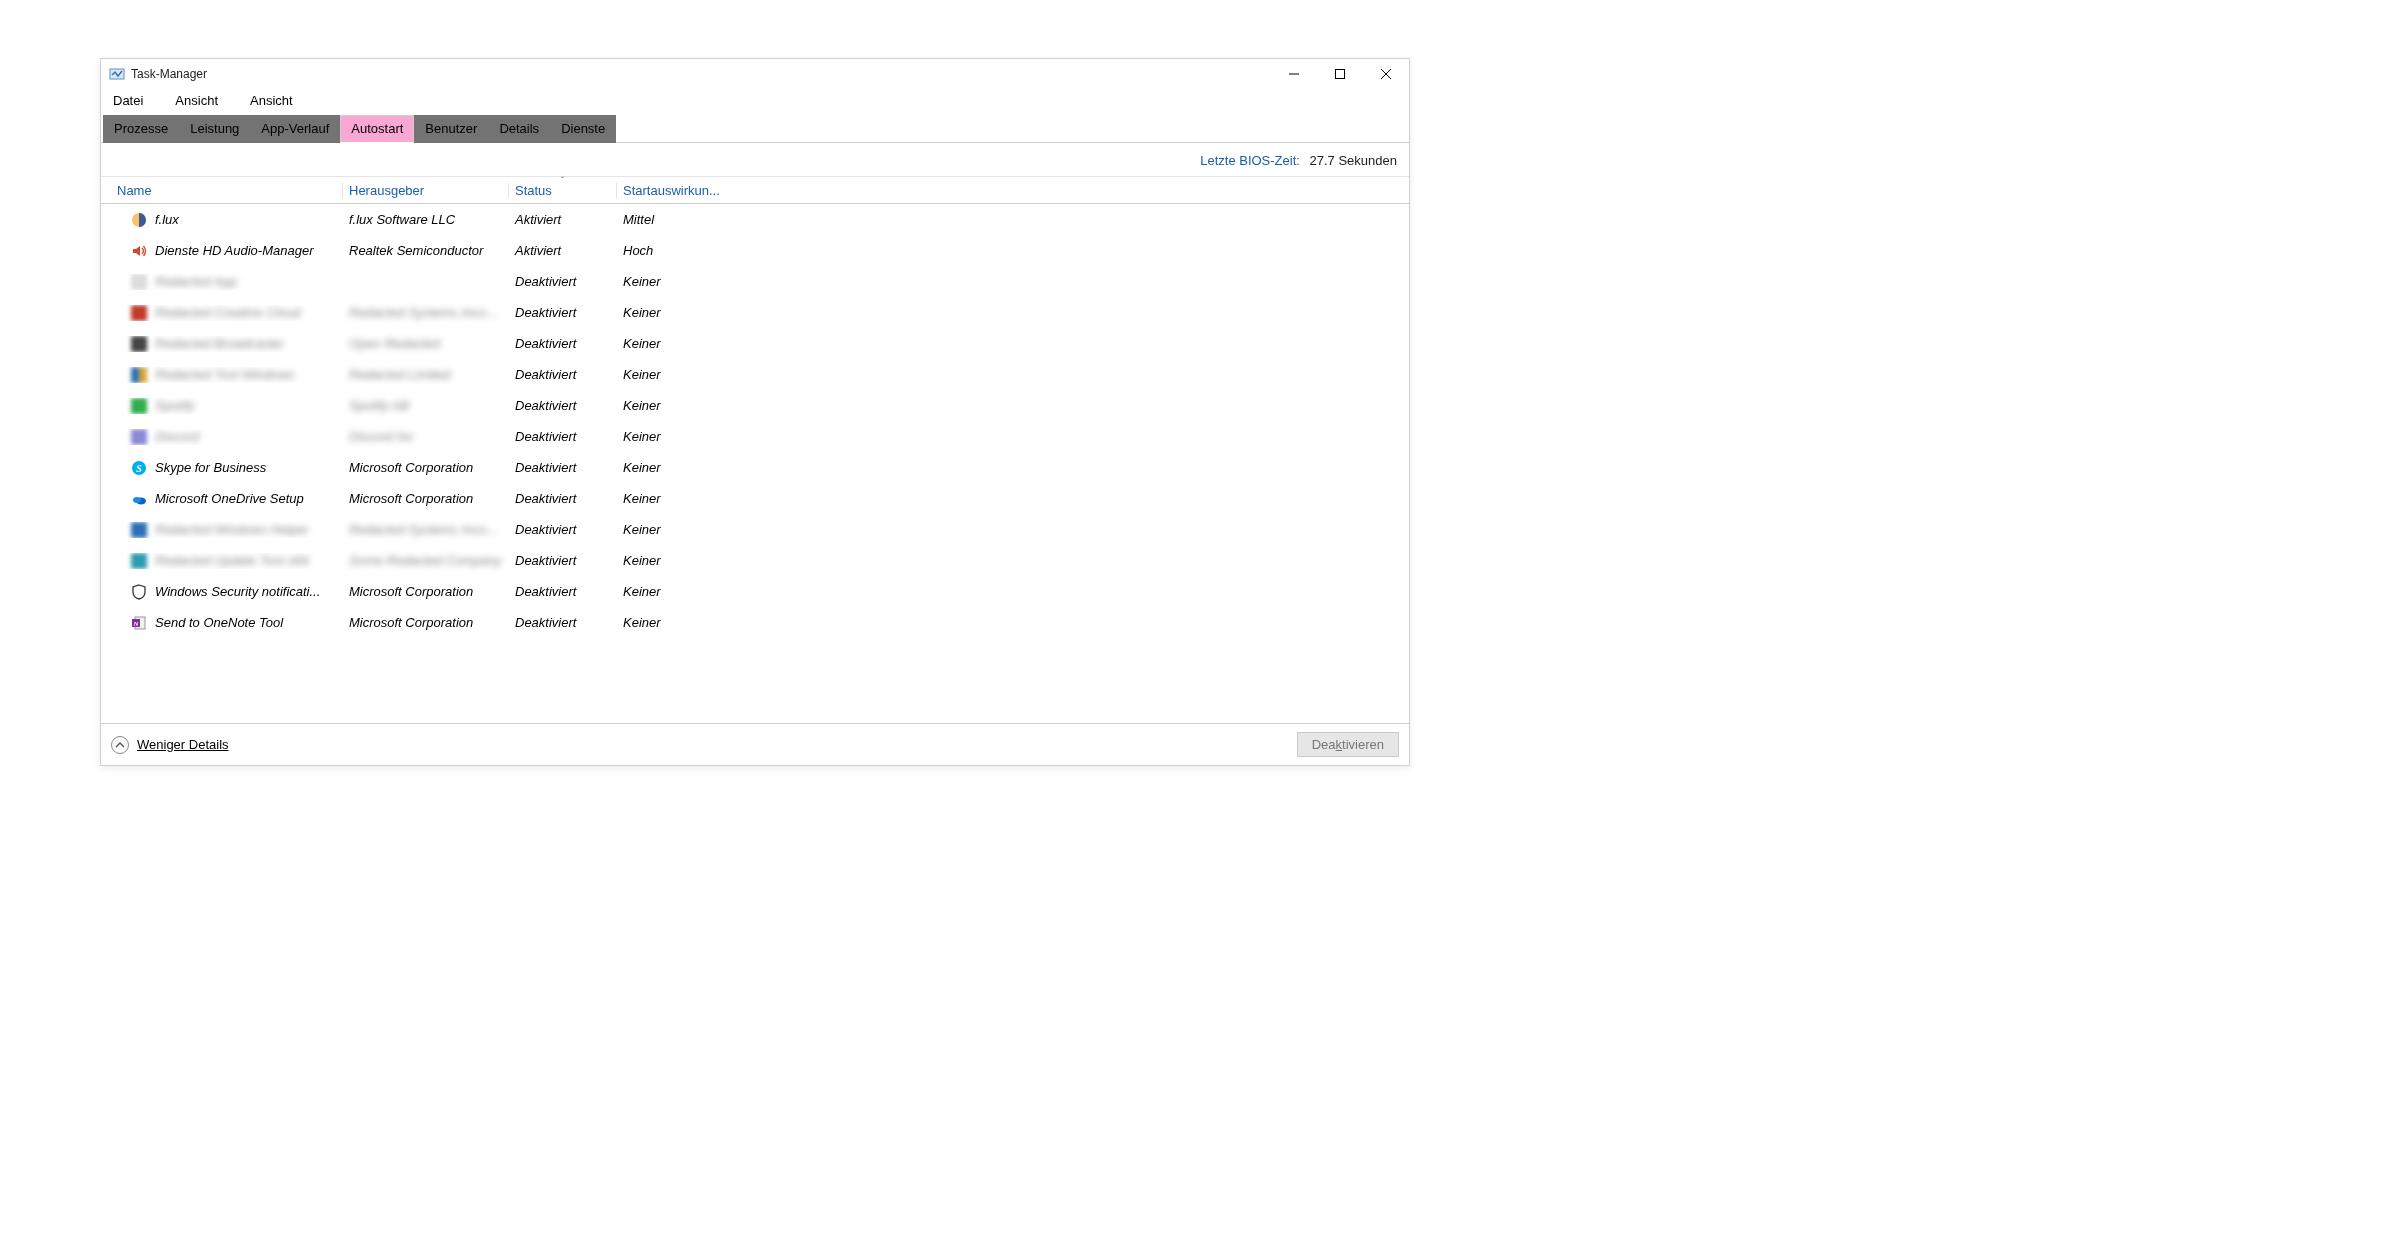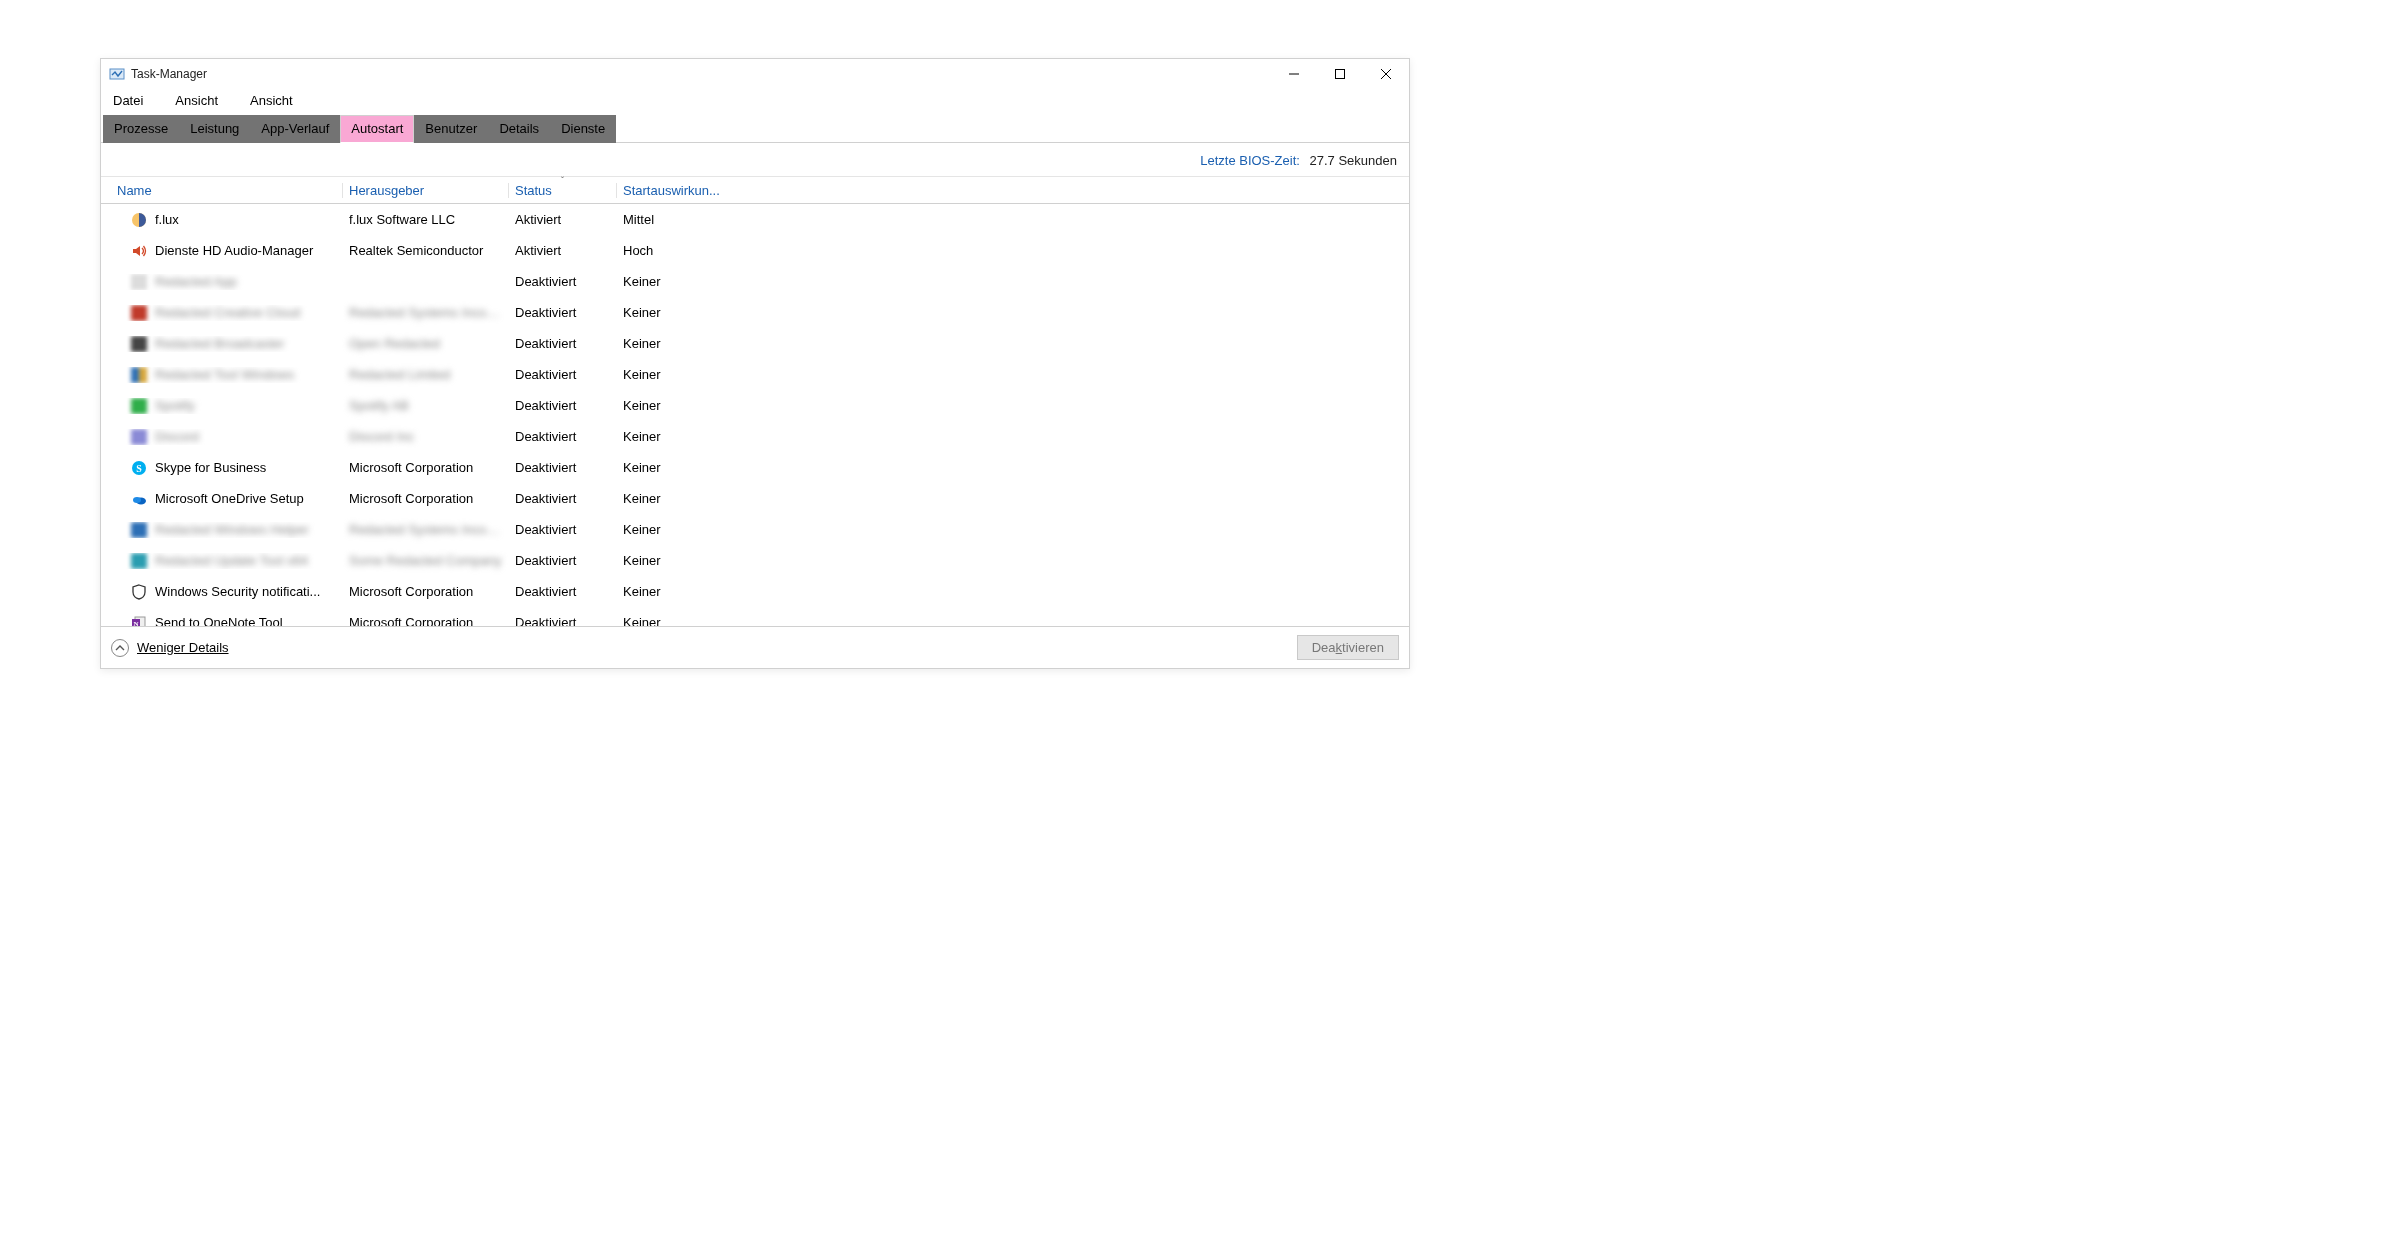--- a/index.html
+++ b/index.html
@@ -10,21 +10,21 @@
     color: #000;
     width: 2400px;
     height: 1260px;
     position: relative;
   }
   .window {
     position: absolute;
     left: 100px;
     top: 58px;
     width: 1310px;
-    height: 611px;
+    height: 708px;
     border: 1px solid #d0d0d0;
     background: #fff;
     display: flex;
     flex-direction: column;
     box-shadow: 0 2px 8px rgba(0,0,0,0.08);
   }
   .titlebar {
     display: flex;
     align-items: center;
     height: 30px;
@@ -98,20 +98,21 @@
     top:-8px; left:50%; transform:translateX(-50%);
     font-size:9px; color:#666;
   }
   .rows { flex:1; overflow:auto; }
   .row {
     display: flex;
     align-items: center;
     padding: 5px 0 5px 10px;
     font-size: 13px;
     height: 31px;
+    font-style: italic;
   }
   .cell { padding: 0 6px; white-space: nowrap; overflow: hidden; text-overflow: ellipsis; }
   .cell.name { width: 232px; display:flex; align-items:center; gap:8px; padding-left:20px;}
   .cell.publisher { width: 166px; }
   .cell.status { width: 108px; }
   .cell.impact { width: 112px; }
   .app-icon {
     width: 16px; height: 16px; flex-shrink:0;
     display:inline-flex; align-items:center; justify-content:center;
     border-radius:2px;

